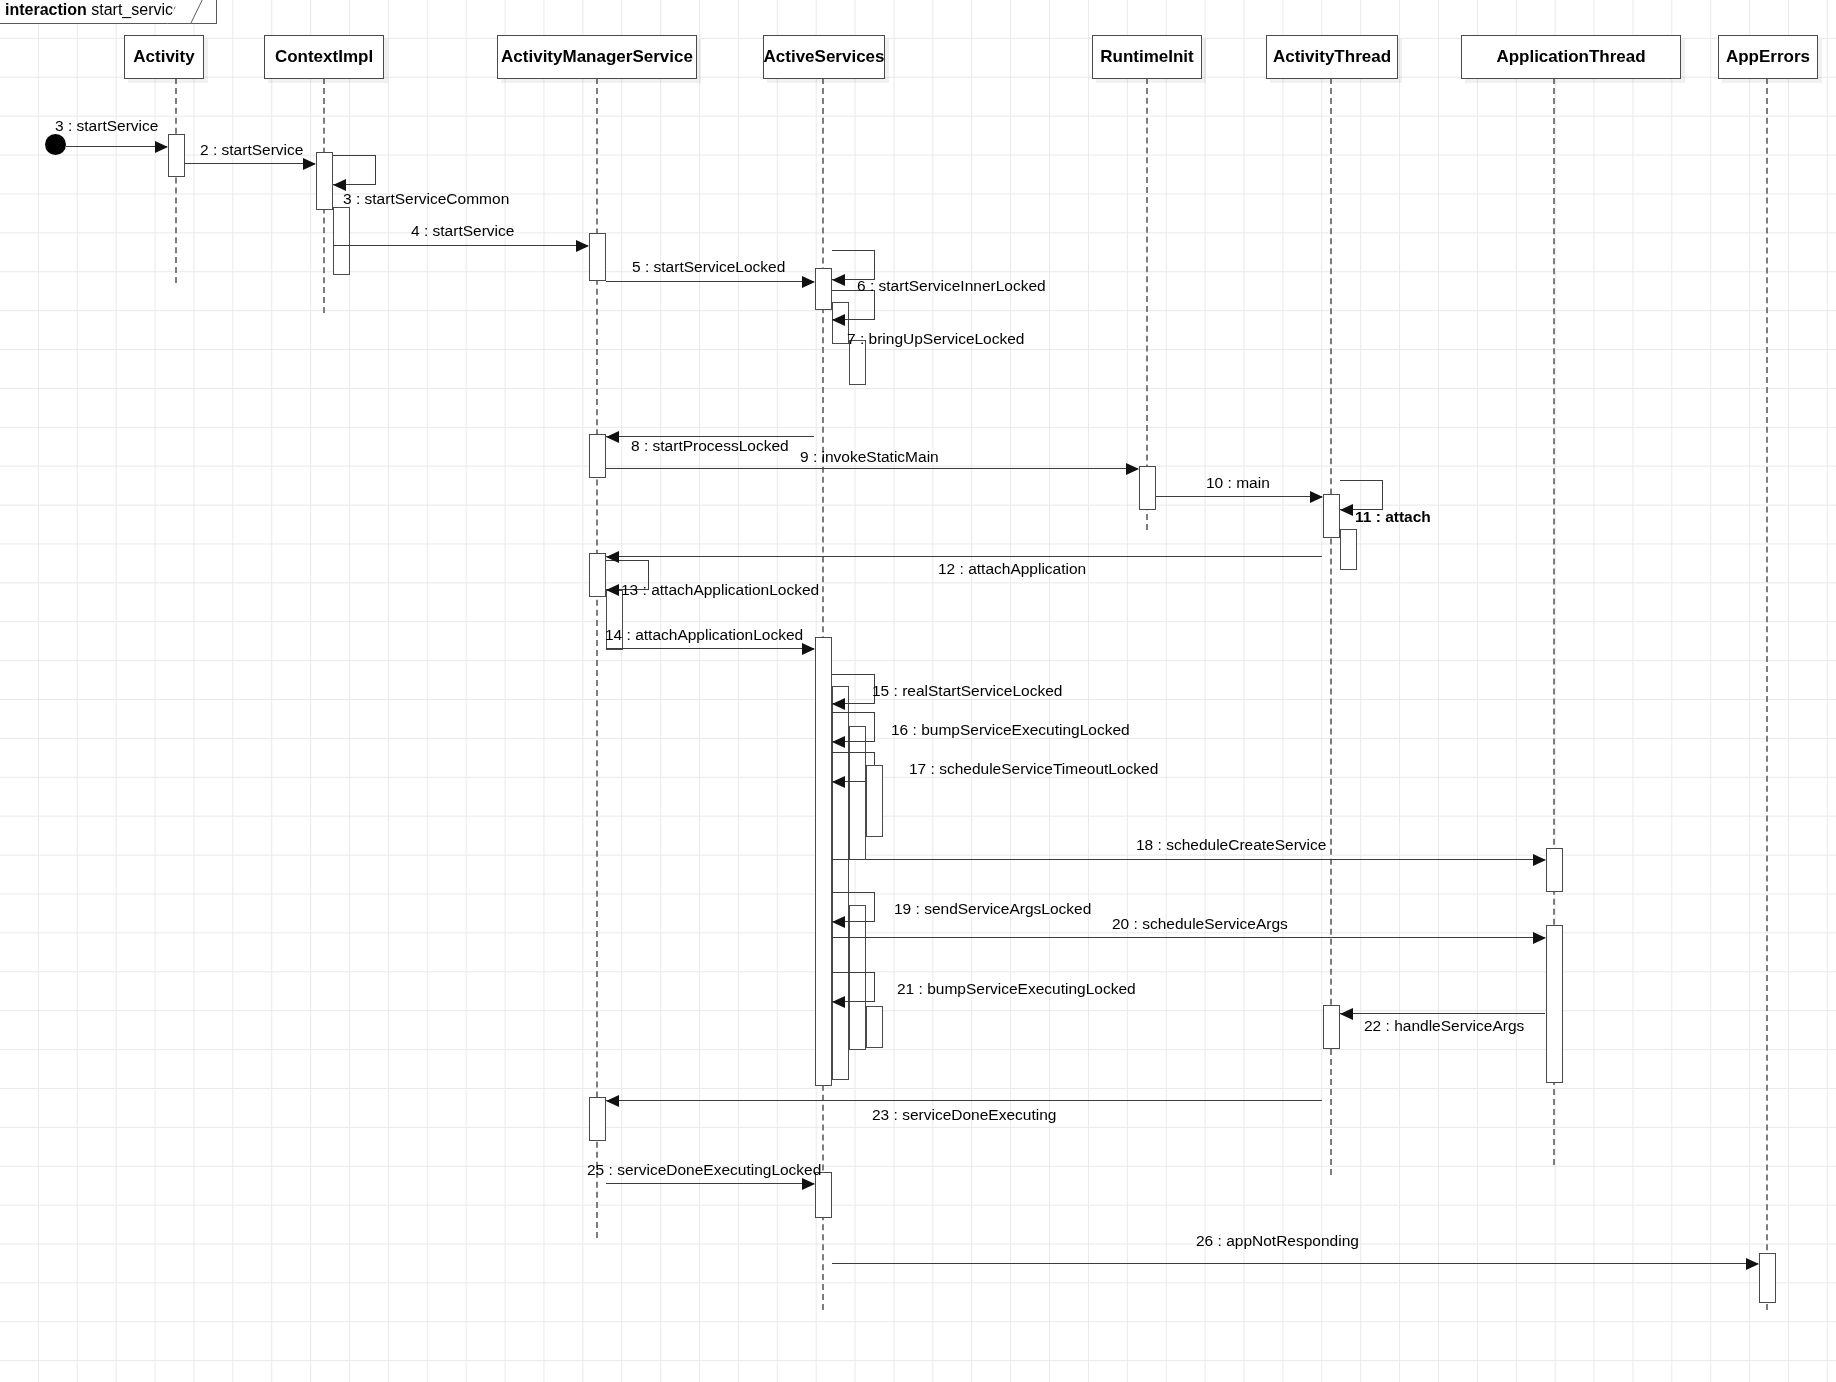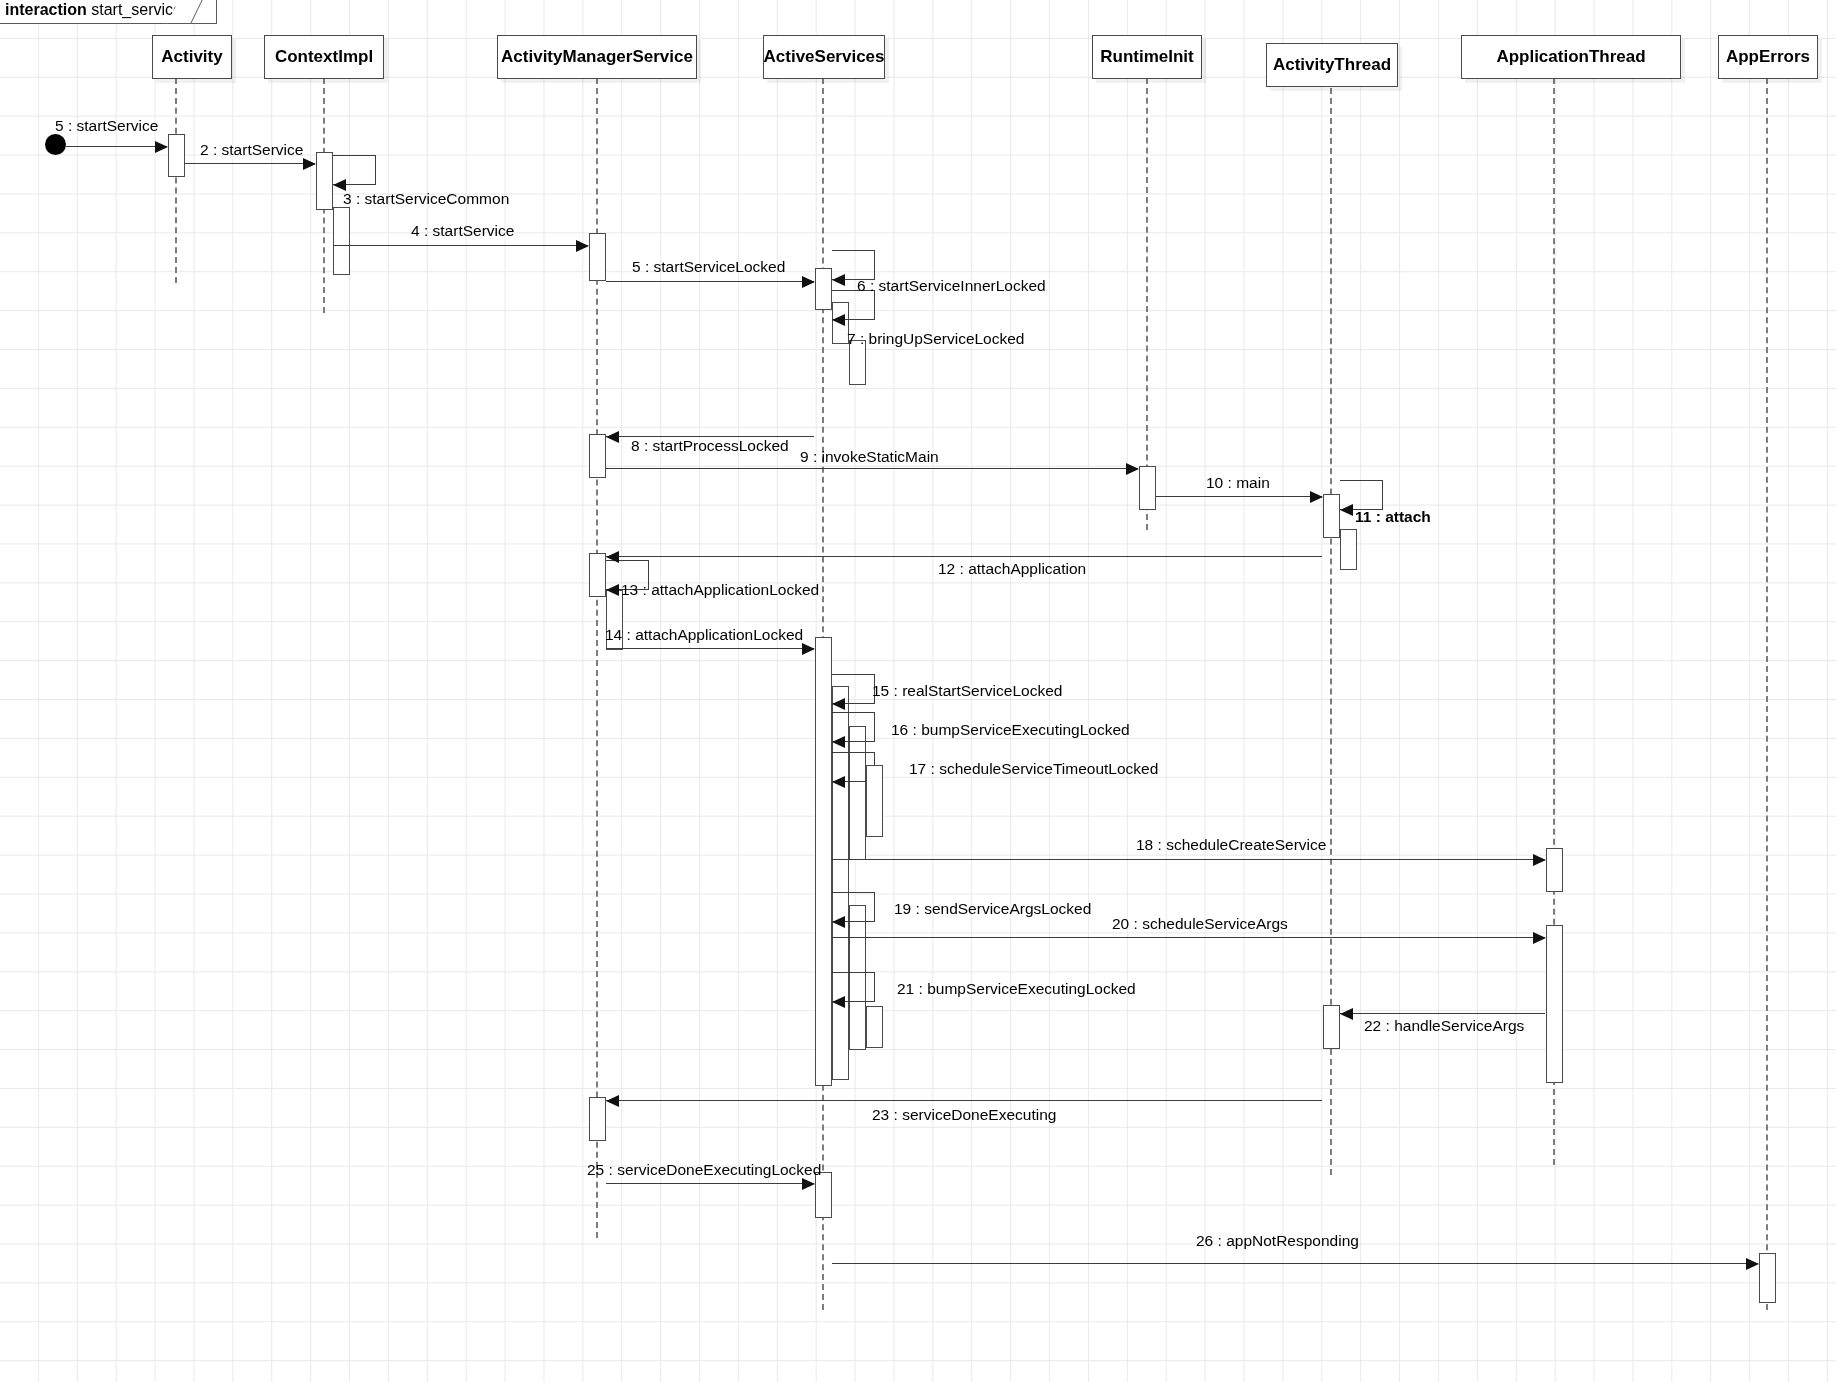--- a/index.html
+++ b/index.html
@@ -135,41 +135,41 @@
 
   <div id="frame-border"></div>
 
   <div id="interaction-tag">
     <span class="kw">interaction</span>
     <span>start_service</span>
   </div>
   <div id="tag-notch"></div>
 
   <div id="lifelines-layer">
-      <div class="ll-head" style="left: 152px; top: 35px; width: 80px;">
+      <div class="ll-head" style="left: 124px; top: 35px; width: 80px;">
         <span>Activity</span>
       </div>
       <div class="ll-line" style="left: 175px; top: 78px; height: 205px;"></div>
       <div class="ll-head" style="left: 264px; top: 35px; width: 120px;">
         <span>ContextImpl</span>
       </div>
       <div class="ll-line" style="left: 323px; top: 78px; height: 235px;"></div>
       <div class="ll-head" style="left: 497px; top: 35px; width: 200px;">
         <span>ActivityManagerService</span>
       </div>
       <div class="ll-line" style="left: 596px; top: 78px; height: 1160px;"></div>
       <div class="ll-head" style="left: 763px; top: 35px; width: 122px;">
         <span>ActiveServices</span>
       </div>
       <div class="ll-line" style="left: 822px; top: 78px; height: 1232px;"></div>
       <div class="ll-head" style="left: 1092px; top: 35px; width: 110px;">
         <span>RuntimeInit</span>
       </div>
       <div class="ll-line" style="left: 1146px; top: 78px; height: 452px;"></div>
-      <div class="ll-head" style="left: 1266px; top: 35px; width: 132px; margin-top: 8px;">
+      <div class="ll-head" style="left: 1266px; top: 35px; width: 132px;">
         <span>ActivityThread</span>
       </div>
       <div class="ll-line" style="left: 1330px; top: 78px; height: 1097px;"></div>
       <div class="ll-head" style="left: 1461px; top: 35px; width: 220px;">
         <span>ApplicationThread</span>
       </div>
       <div class="ll-line" style="left: 1553px; top: 78px; height: 1087px;"></div>
       <div class="ll-head" style="left: 1718px; top: 35px; width: 100px;">
         <span>AppErrors</span>
       </div>
@@ -198,21 +198,21 @@
       <div class="act" style="left: 1546px; top: 848px; height: 44px; z-index: 4;"></div>
       <div class="act" style="left: 1546px; top: 925px; height: 158px; z-index: 4;"></div>
       <div class="act" style="left: 1323px; top: 1005px; height: 44px; z-index: 4;"></div>
       <div class="act" style="left: 589px; top: 1097px; height: 44px; z-index: 4;"></div>
       <div class="act" style="left: 815px; top: 1172px; height: 46px; z-index: 4;"></div>
       <div class="act" style="left: 1759px; top: 1253px; height: 50px; z-index: 4;"></div>
     </div>
   <div id="messages-layer">
       <div class="msg-line" style="left: 66px; top: 146px; width: 101px;"></div>
       <div class="arrow r" style="left: 155px; top: 140.5px;"></div>
-      <div class="msg-label" style="left: 55px; top: 117px;">5 : startService</div>
+      <div class="msg-label" style="left: 55px; top: 117px;">3 : startService</div>
       <div class="msg-line" style="left: 185px; top: 163px; width: 130px;"></div>
       <div class="arrow r" style="left: 303px; top: 157.5px;"></div>
       <div class="msg-label" style="left: 200px; top: 141px;">2 : startService</div>
       <div class="selfmsg" style="left: 333px; top: 155px; width: 43px; height: 30px;"></div>
       <div class="arrow l" style="left: 333px; top: 178.5px;"></div>
       <div class="msg-label" style="left: 343px; top: 190px;">3 : startServiceCommon</div>
       <div class="msg-line" style="left: 333px; top: 245px; width: 255px;"></div>
       <div class="arrow r" style="left: 576px; top: 239.5px;"></div>
       <div class="msg-label" style="left: 411px; top: 222px;">4 : startService</div>
       <div class="msg-line" style="left: 606px; top: 281px; width: 208px;"></div>

